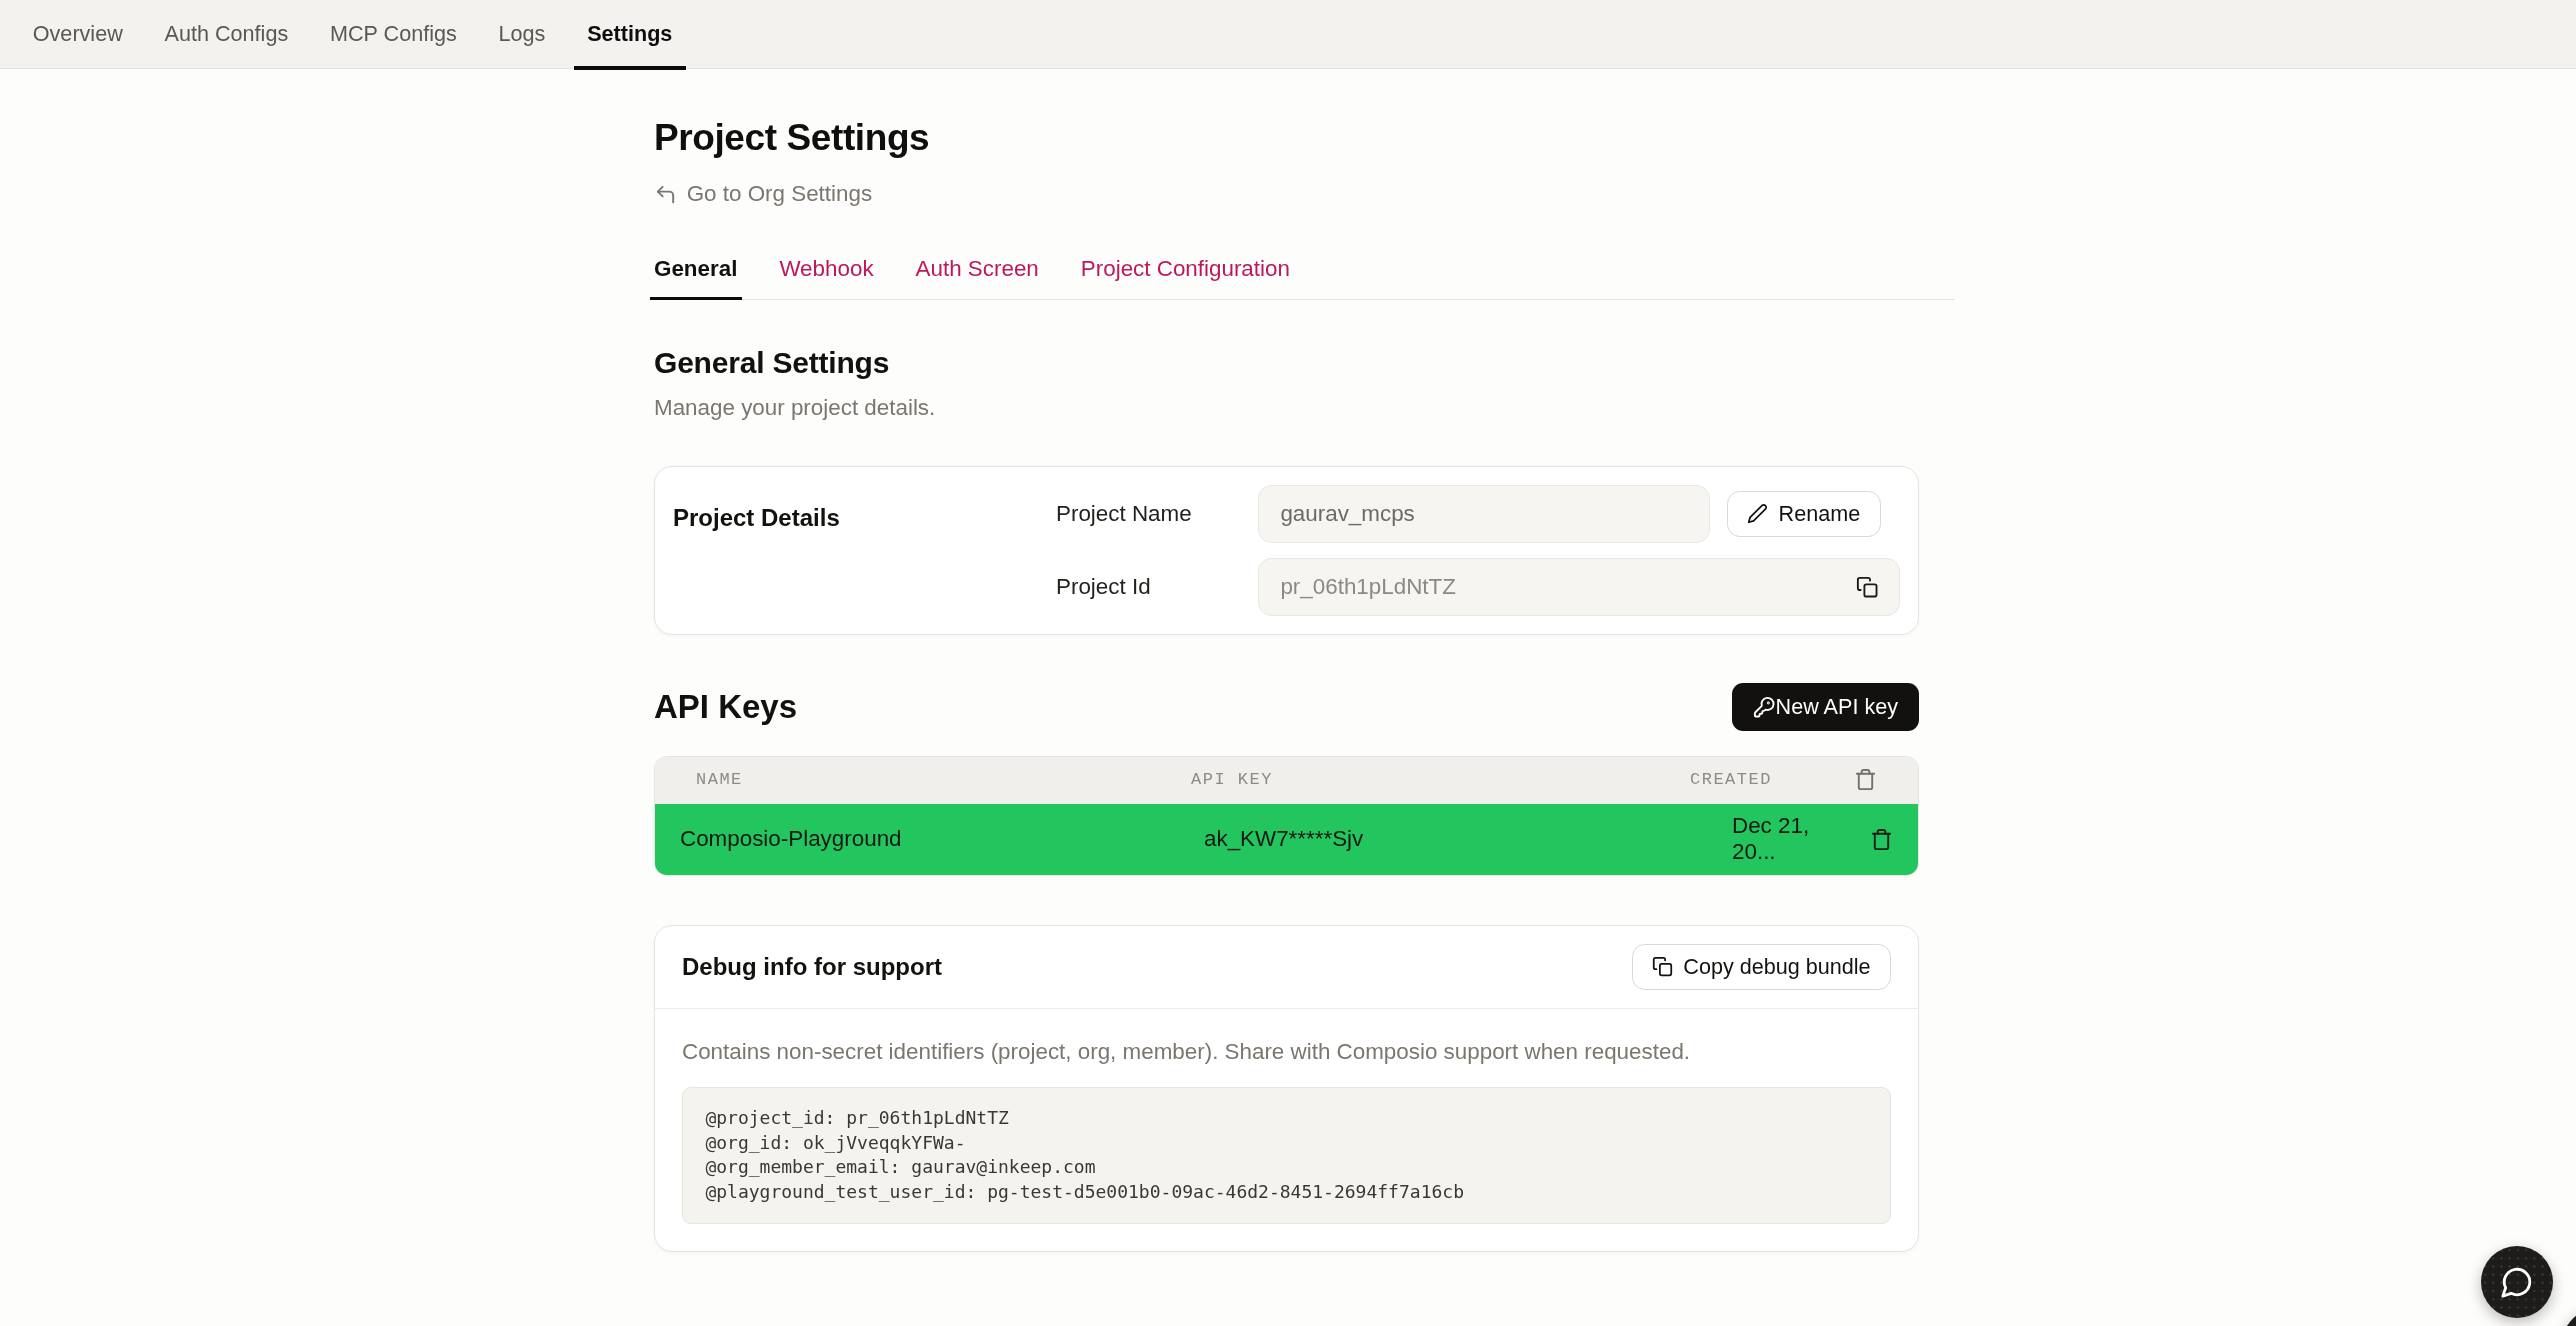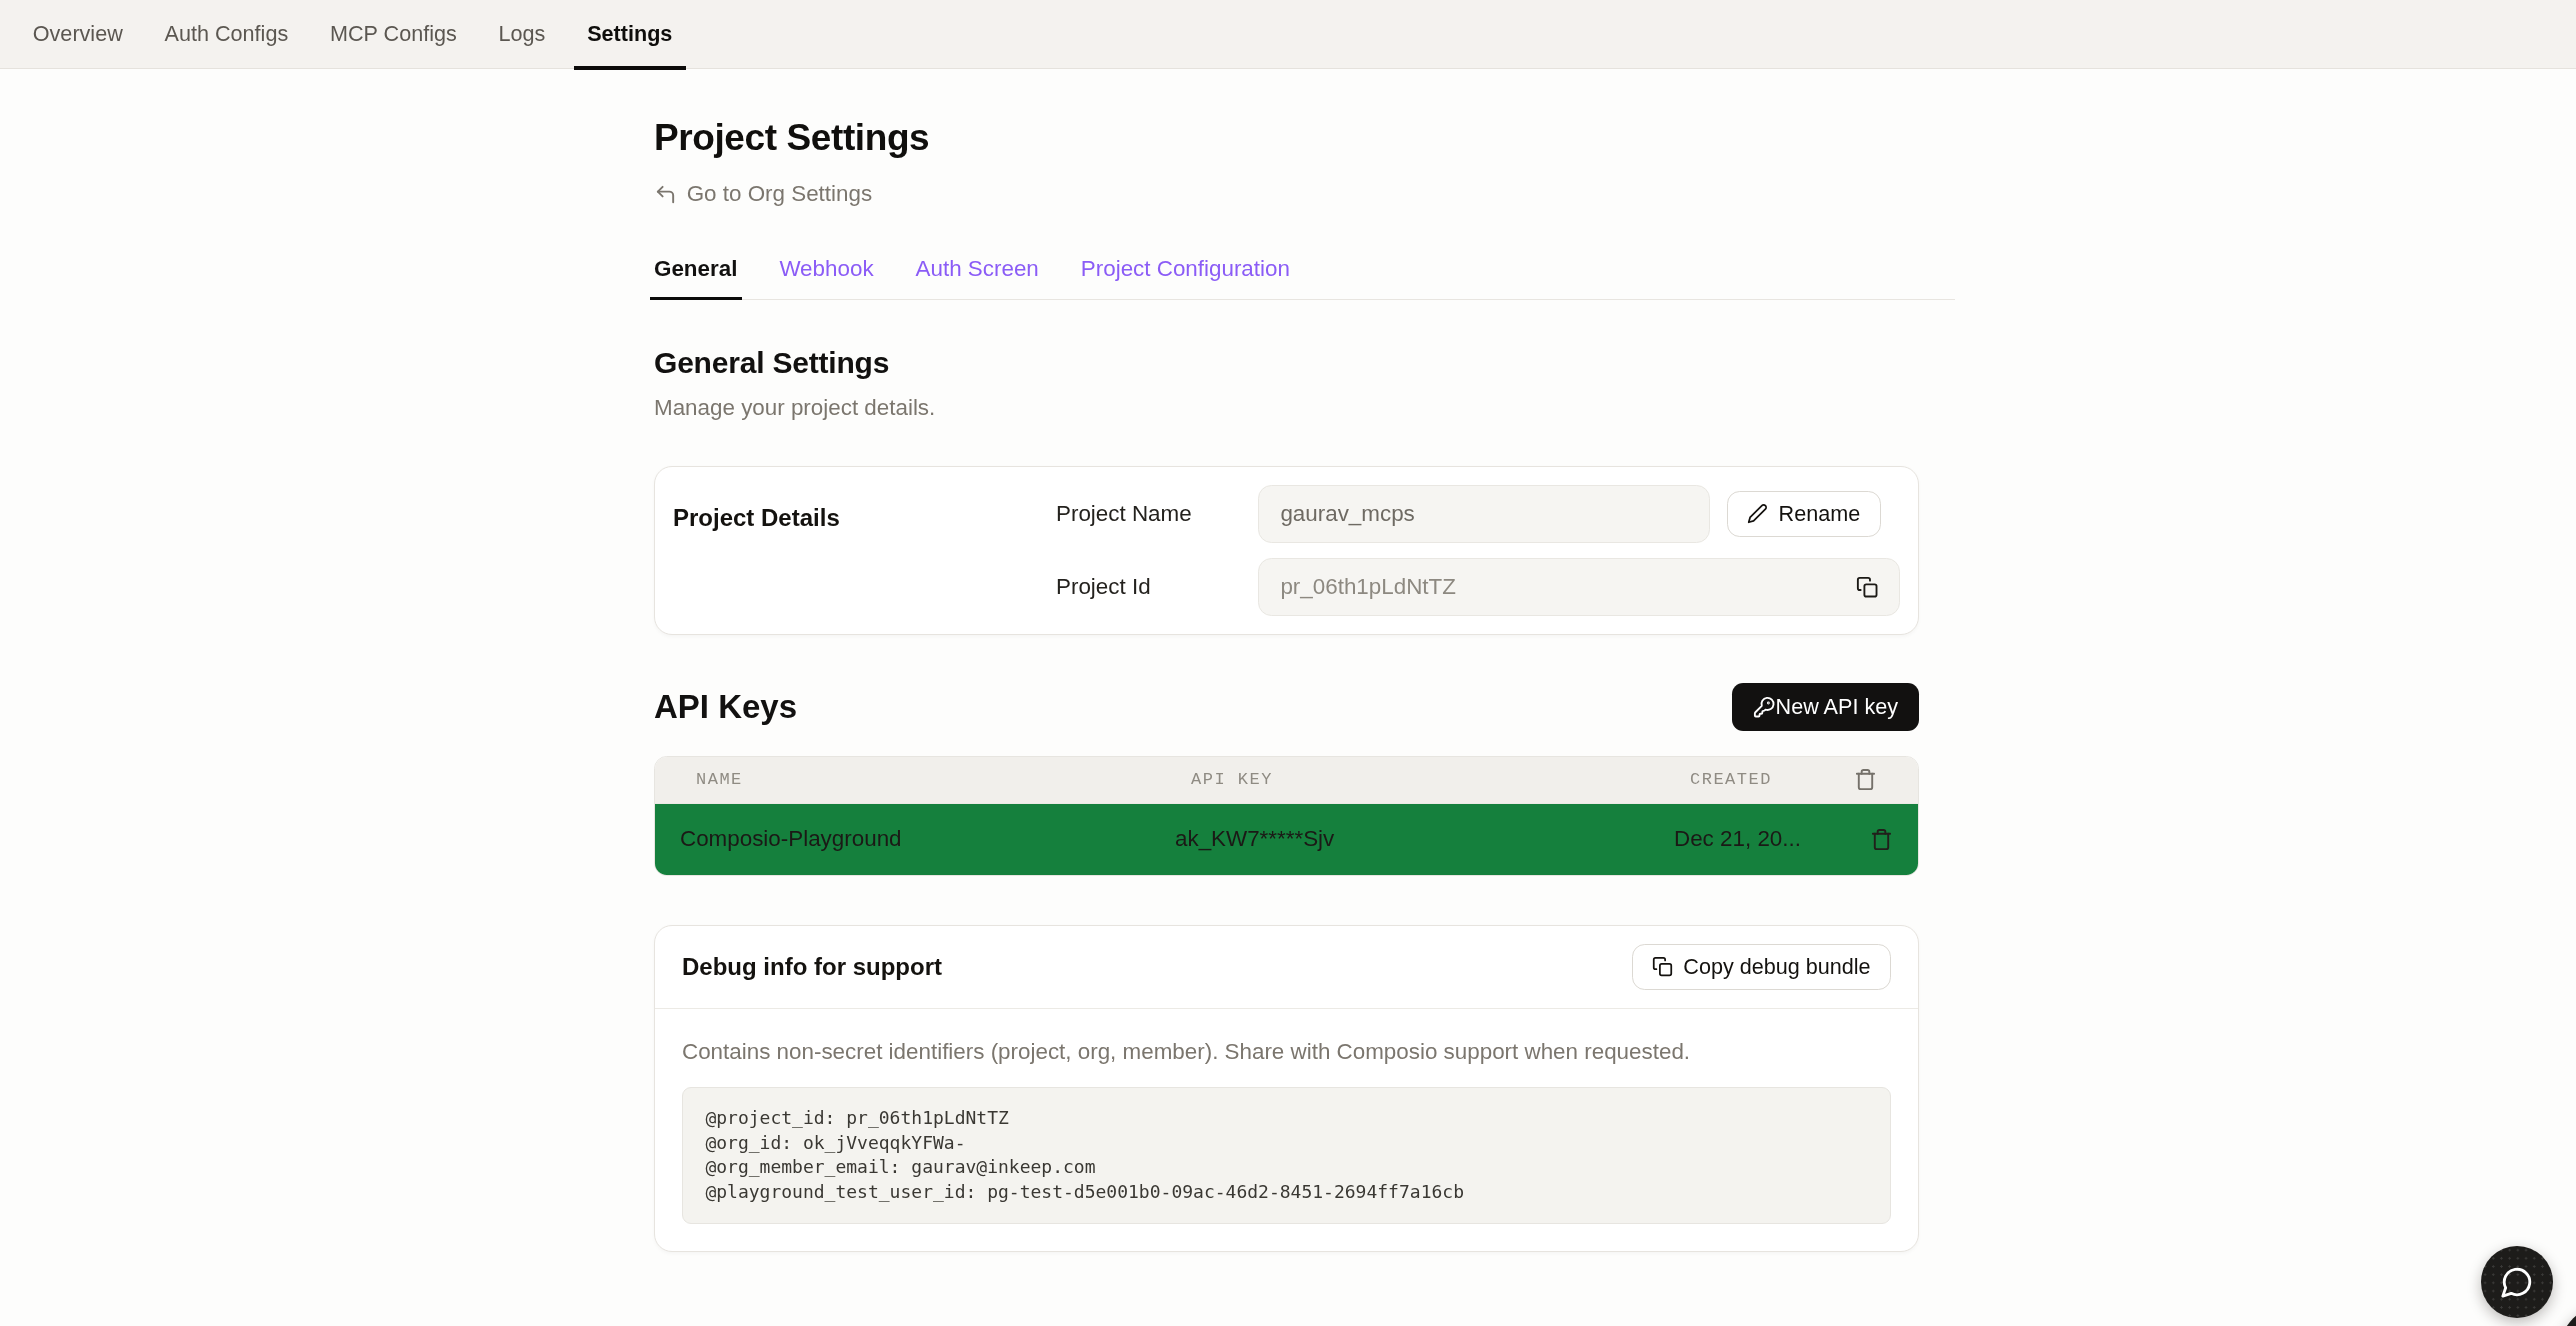--- a/index.html
+++ b/index.html
@@ -27,21 +27,21 @@
     content:""; position:absolute; left:0; right:0; bottom:-1.5px; height:3.7px; background:#0c0b0a;
   }
 
   
   .content { margin-left:654px; width:1301px; }
   .page-title { margin-top:48px; font-size:37px; font-weight:700; letter-spacing:-0.4px; color:#100f0d; }
   .back-link { margin-top:22.4px; display:flex; align-items:center; gap:9.7px; font-size:22.4px; color:#7b766e; cursor:pointer; }
   .back-link svg { width:23px; height:23px; color:#7b766e; }
 
   .tabs { margin-top:49px; display:flex; gap:42px; border-bottom:1.5px solid #e8e5e0; }
-  .tab { font-size:22.4px; color:#8b5cf6; padding-bottom:16.4px; cursor:pointer; position:relative; }
+  .tab { font-size:22.4px; color:#be185d; padding-bottom:16.4px; cursor:pointer; position:relative; }
   .tab.active { color:#121110; font-weight:600; }
   .tab.active::after { content:""; position:absolute; left:-4.5px; right:-4.5px; bottom:-1.5px; height:3.7px; background:#0c0b0a; }
 
   .section-heading { margin-top:46px; font-size:30px; font-weight:700; letter-spacing:-0.2px; color:#121110; }
   .section-sub { margin-top:15px; font-size:22.4px; color:#7b766e; }
 
   
   .card {
     width:1265px; background:#ffffff; border:1.5px solid #e7e4df; border-radius:18px;
     box-shadow:0 1.5px 3.7px rgba(30,25,18,0.03);
@@ -86,22 +86,22 @@
   .keys-table { margin-top:25px; width:1265px; border:1.5px solid #e7e5e0; border-radius:12.7px; overflow:hidden; background:#fff; }
   .t-head {
     display:grid; grid-template-columns:495px 499px 1fr 52px; align-items:center;
     height:46px; background:#f1efeb; padding:0 41px;
     font-family:"Liberation Mono","DejaVu Sans Mono",monospace;
     font-size:17px; letter-spacing:1.5px; color:#8f8b83;
   }
   .t-head .trash-cell { justify-self:end; color:#75716a; }
   .t-row {
     display:grid; grid-template-columns:495px 499px 1fr 52px; align-items:center;
-    height:72px; padding:0 25px; background:#15803d; border-top:1.5px solid #eceae5;
-    font-size:22.4px; color:#1b1916;
+    height:72px; padding:0 25px; background:#22c55e; border-top:1.5px solid #eceae5;
+    font-size:22.4px; color:#1b1916;gap:29px;
   }
   .t-row .trash-cell { justify-self:end; color:#211f1b; }
   .trash-cell svg { width:23px; height:23px; }
 
   
   .debug-card { margin-top:49px; }
   .debug-head { display:flex; align-items:center; justify-content:space-between; padding:18px 27px; border-bottom:1.5px solid #eceae5; }
   .debug-title { font-size:24px; font-weight:700; color:#14120f; }
   .debug-body { padding:30px 27px 27px 27px; }
   .debug-desc { font-size:22.4px; color:#7b766e; }

